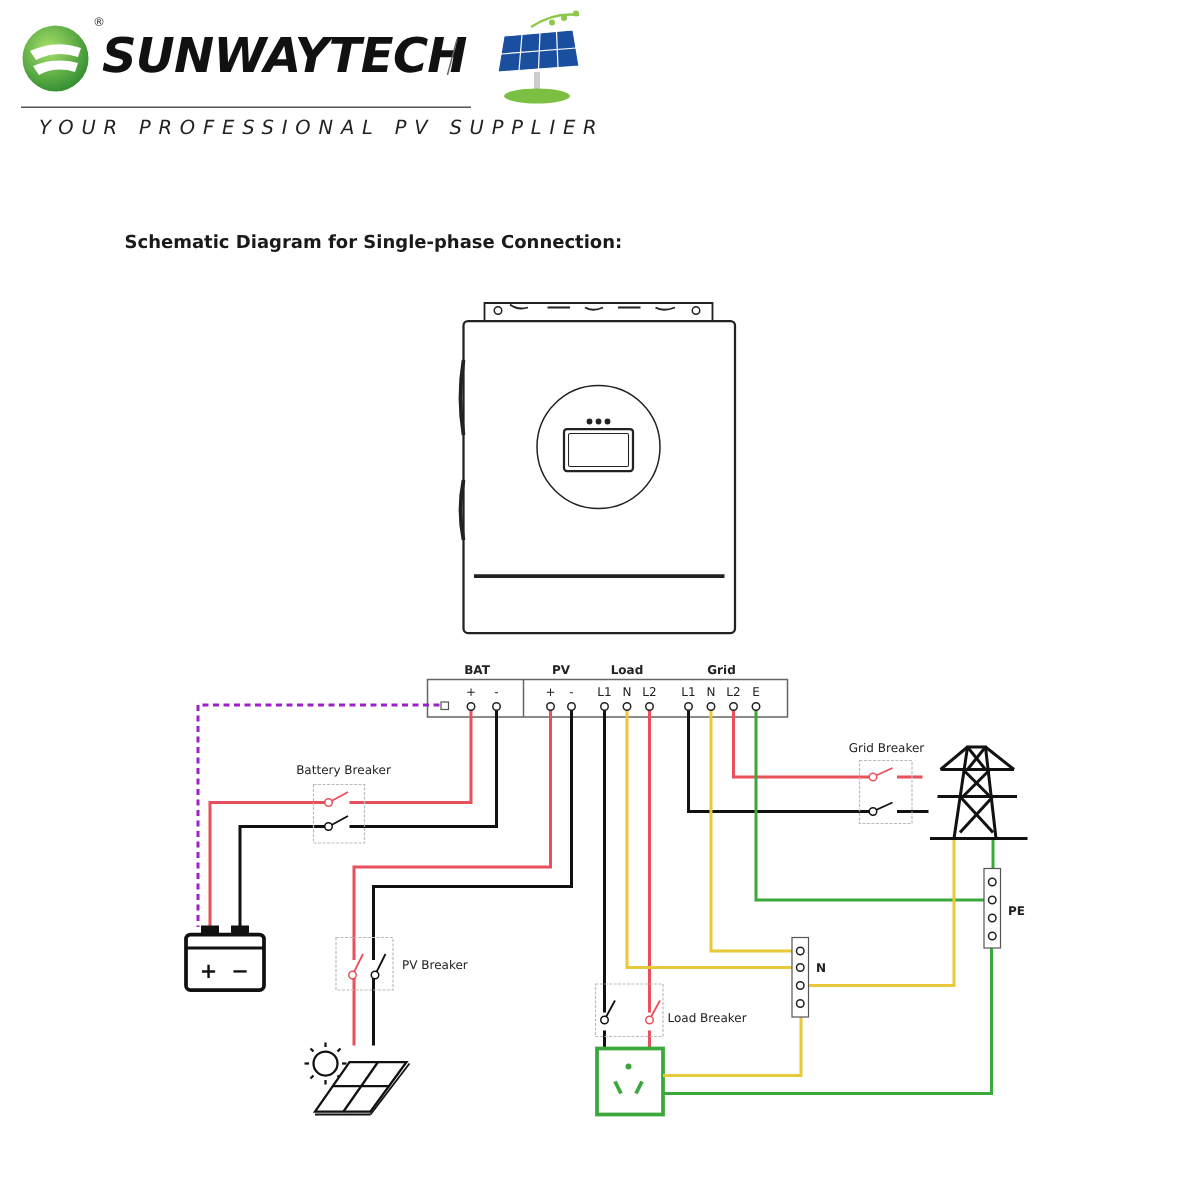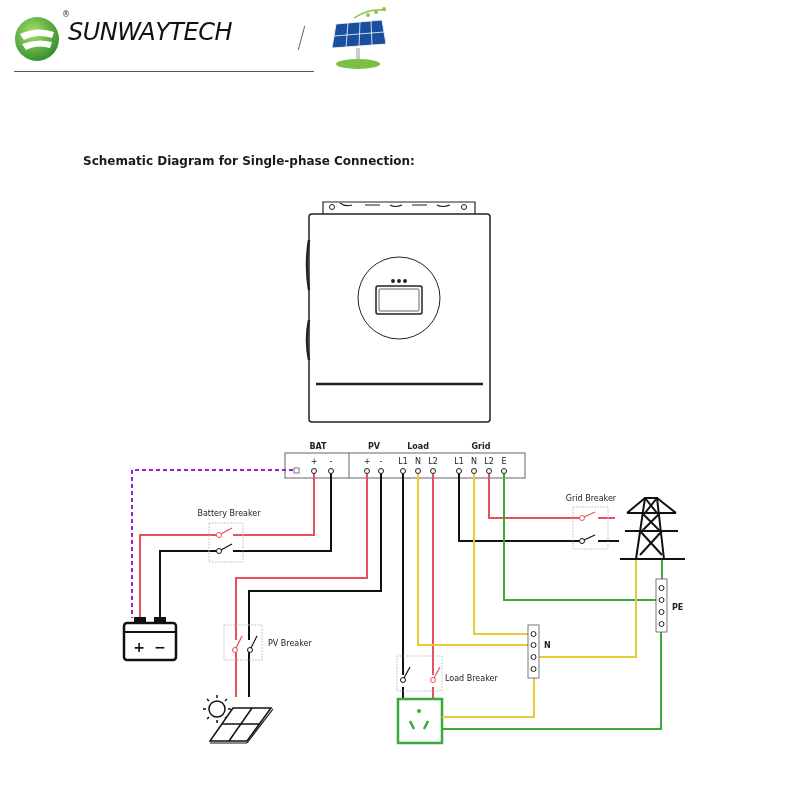--- a/index.html
+++ b/index.html
@@ -1,19 +1,19 @@
 <!DOCTYPE html>
 <html><head>
 <meta charset="utf-8">
 <style>
   html, body { margin: 0; padding: 0; background: #ffffff; }
   body { width: 800px; height: 800px; position: relative; overflow: hidden; font-family: "DejaVu Sans", sans-serif; }
   .header { position: absolute; left: 0; top: 0; width: 410px; height: 100px; }
   .logo-mark { position: absolute; left: 12px; top: 14px; }
-  .brand { position: absolute; left: 68px; top: 18px; font-family: "DejaVu Sans", sans-serif; font-weight: normal; font-style: italic; font-size: 24px; color: #111; letter-spacing: -0.5px; }
+  .brand { position: absolute; left: 68px; top: 18px; font-family: "DejaVu Sans", sans-serif; font-weight: bold; font-style: italic; font-size: 32px; color: #111; letter-spacing: -0.5px; }
   .reg { position: absolute; left: 62px; top: 10px; font-size: 8px; color: #333; }
   .sep { position: absolute; left: 301px; top: 26px; width: 1px; height: 24px; background: #666; transform: skewX(-15deg); }
   .solar-logo { position: absolute; left: 324px; top: 6px; }
   .header-rule { position: absolute; left: 14px; top: 71px; width: 300px; height: 1px; background: #555; }
   .tagline { position: absolute; left: 26px; top: 78px; font-family: "DejaVu Sans", sans-serif; font-size: 13px; font-style: italic; letter-spacing: 5.2px; color: #222; }
   .title { position: absolute; left: 83px; top: 154px; font-family: "DejaVu Sans", sans-serif; font-size: 12px; font-weight: bold; color: #1a1a1a; }
   svg.diagram { position: absolute; left: 0; top: 0; }
   .lbl { font-family: "DejaVu Sans", sans-serif; font-size: 8px; fill: #222; }
   .lblb { font-family: "DejaVu Sans", sans-serif; font-size: 8px; fill: #222; font-weight: bold; }
 </style>
@@ -42,20 +42,21 @@
       <circle cx="44" cy="9" r="2" fill="#8cc84b"></circle>
     <polygon points="12,18 58,14 62,38 8,42" fill="#1a4e9e" stroke="#fff" stroke-width="0.8"></polygon>
     <line x1="24" y1="17" x2="22" y2="41" stroke="#fff" stroke-width="0.8"></line>
     <line x1="36" y1="16" x2="35" y2="40" stroke="#fff" stroke-width="0.8"></line>
     <line x1="47" y1="15" x2="48" y2="39" stroke="#fff" stroke-width="0.8"></line>
     <line x1="10" y1="30" x2="60" y2="26" stroke="#fff" stroke-width="0.8"></line>
     <rect x="32" y="42" width="4" height="12" fill="#ccc"></rect>
     <ellipse cx="34" cy="58" rx="22" ry="5" fill="#7cc043"></ellipse>
   </svg>
   <div class="header-rule"></div>
+  <span class="tagline">YOUR PROFESSIONAL PV SUPPLIER</span>
 </div>
 
 <div class="title">Schematic Diagram for Single-phase Connection:</div>
 
 <svg class="diagram" width="800" height="800" viewBox="0 0 800 800">
 
   <g fill="none" stroke="#222" stroke-width="1.5">
     <path d="M323 214 L323 202 L475 202 L475 214" stroke-width="1.2"></path>
     <path d="M340 203 Q345 207 352 205 M365 205 L380 205 M390 205 Q395 208 402 205 M412 205 L427 205 M437 205 Q442 208 450 205" stroke-width="1.2"></path>
     <circle cx="332" cy="207" r="2.5" stroke-width="1"></circle>

